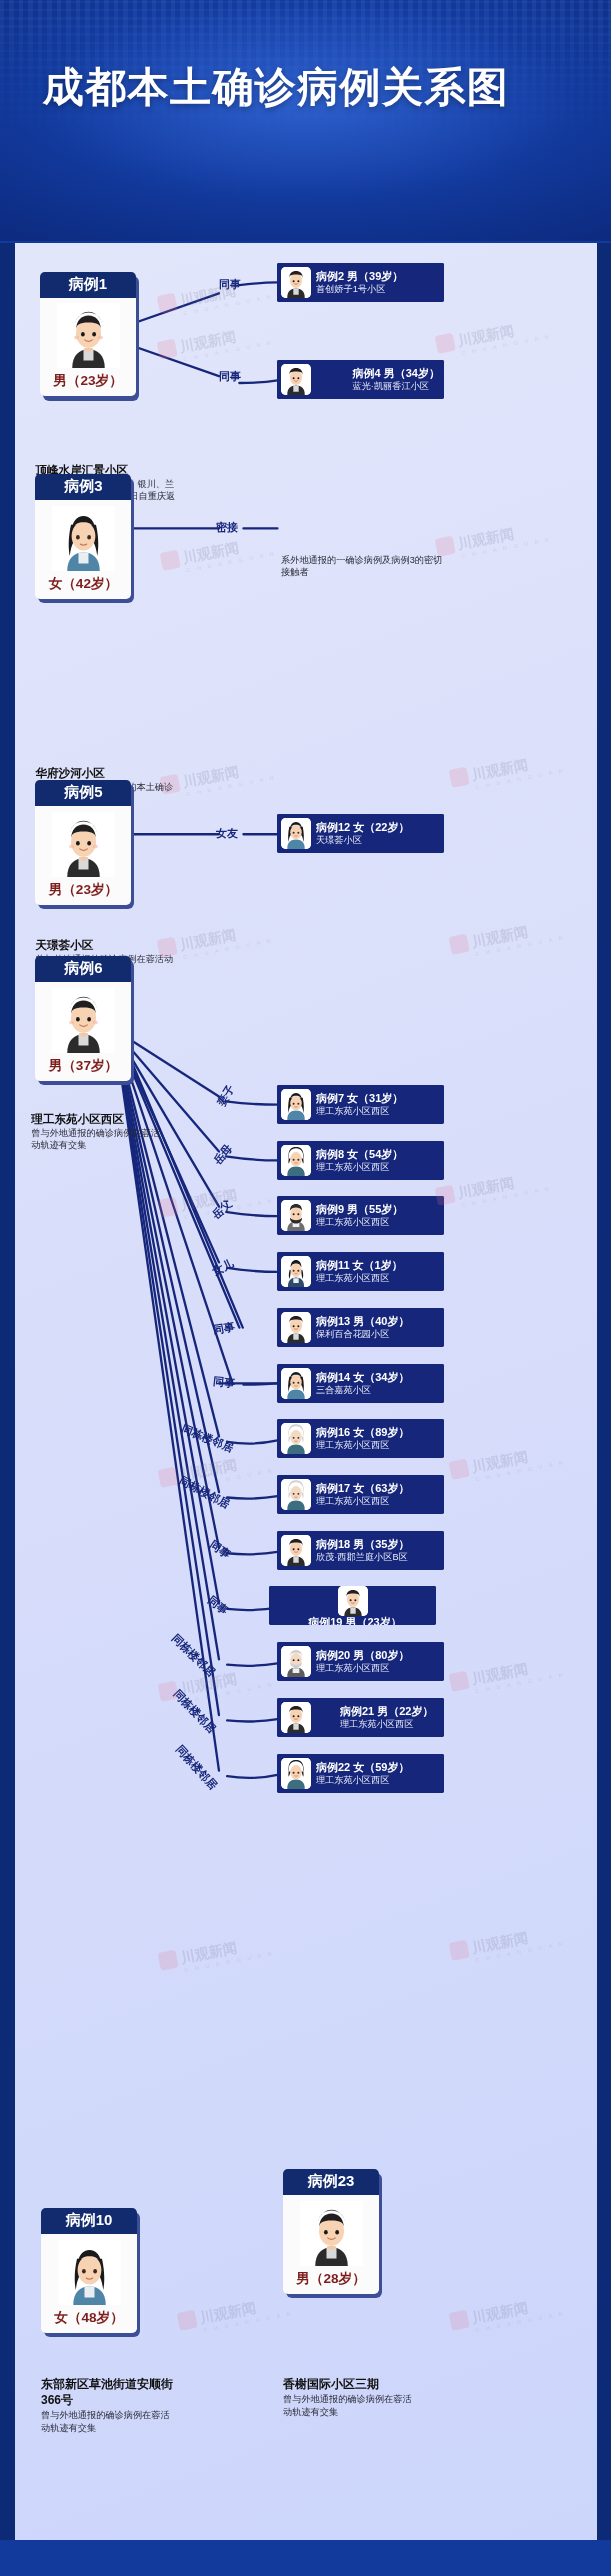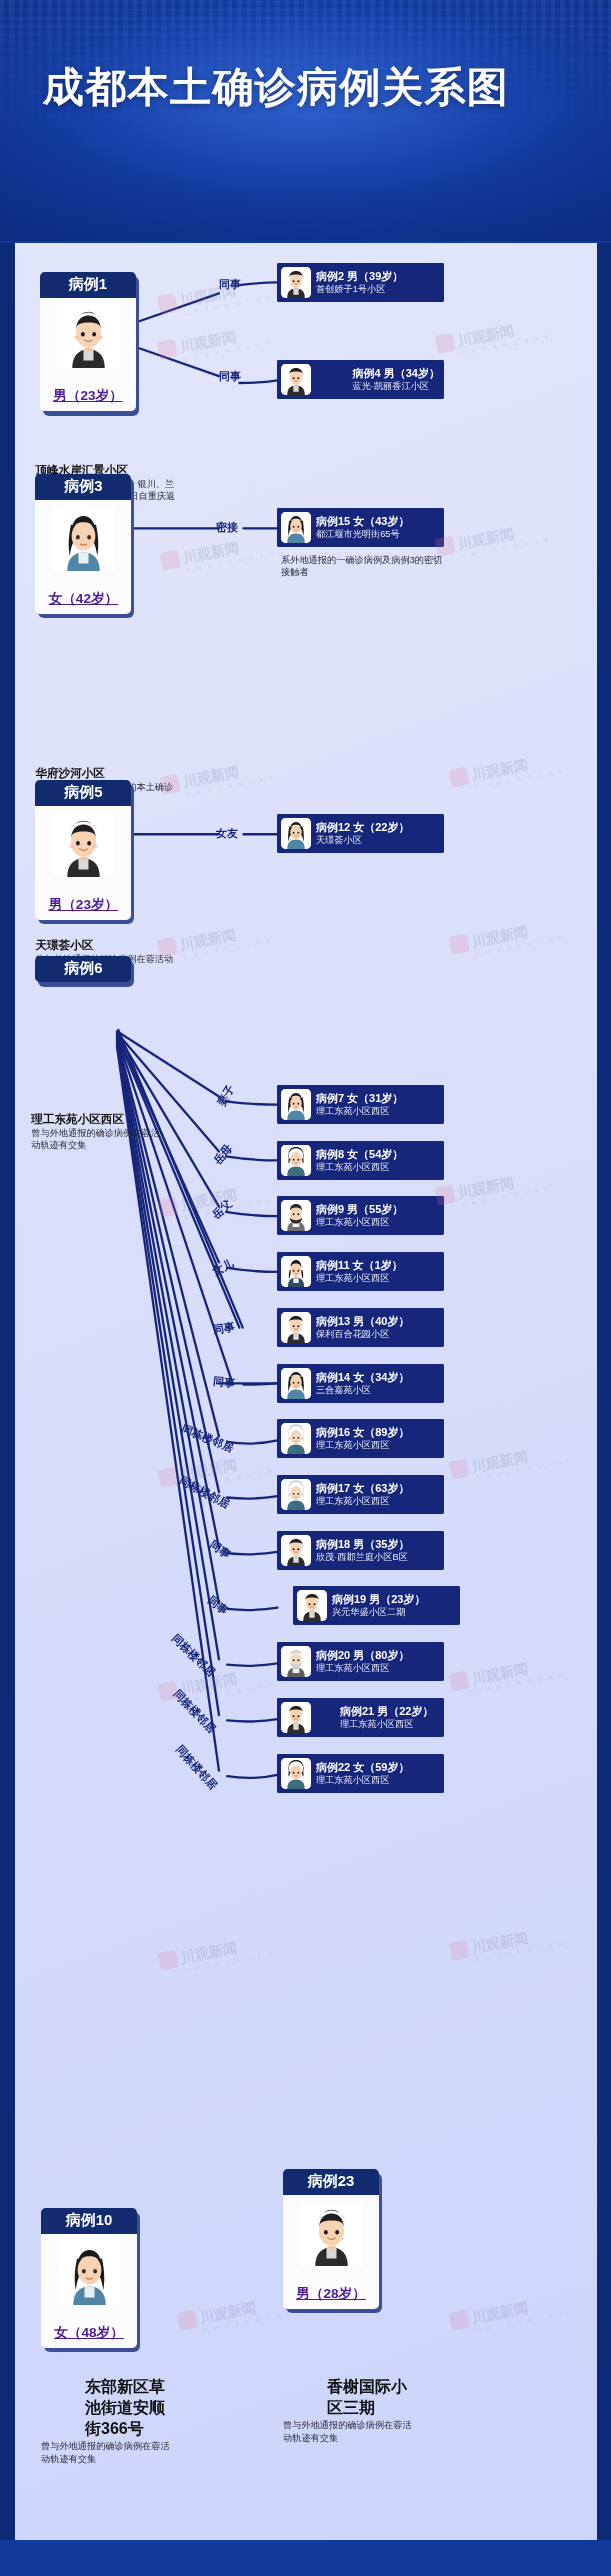--- a/index.html
+++ b/index.html
@@ -69,21 +69,21 @@
     position:absolute; left:2.7px; top:4.1px; width:96px; height:100%;
     background:#3c4f96; border-radius:6.1px;
   }
   .bigcard .inner { position:relative; width:96px; border-radius:4.8px; overflow:hidden; }
   .bigcard .hdr {
     background:#112b6e; color:#fff; text-align:center;
     font-size:15px; font-weight:bold; padding:3.4px 0 4.1px;
   }
   .bigcard .body { background:#fbfbfb; padding:5.4px 0 4.1px; text-align:center; }
   .bigcard .avatar { width:63px; height:65px; margin:0 auto; }
-  .bigcard .cap { font-size:13.6px; font-weight:bold; color:#4c1d95; margin-top:17px; padding-bottom:2px;text-decoration:underline; }
+  .bigcard .cap { font-size:13.6px; font-weight:bold; color:#7f1d1d; margin-top:2px; padding-bottom:2px; }
 
   
   .smallcard {
     position:absolute; width:167px; height:39px; background:#16267a;
     display:flex; align-items:center; padding:0 4.1px; border-radius:1.4px;
   }
   .smallcard .thumb {
     width:30px; height:31px; background:#fff; border-radius:4.8px; flex:0 0 30px;
     display:flex; align-items:center; justify-content:center; overflow:hidden;
   }
@@ -99,21 +99,21 @@
   
   .rel {
     position:absolute; color:#16267a; font-size:11px; font-weight:bold;
     white-space:nowrap; transform-origin:center center;
   }
 
   
   .edges { position:absolute; left:0; top:0; width:582px; height:2297px; pointer-events:none; }
 
   
-  .bottompair .desc .place { font-size:16px;margin-left:44px; }
+  .bottompair .desc .place { font-size:12px; }
 </style>
 </head>
 <body>
 
 <div id="page">
 
   <div class="header">
     <div class="dots"></div>
     <div class="glow"></div>
     <div class="main-title">成都本土确诊病例关系图</div>
@@ -273,38 +273,20 @@
           </svg>
           <div class="cap">女（42岁）</div>
         </div>
       </div>
     </div>
     <div class="desc" style="left:20.4px; top:522px;">
       <div class="place">华府沙河小区</div>
       <div class="note">系重庆市和常州市通报的本土确诊病例的共同密切接触者</div>
     </div>
 
-    <div class="smallcard" style="left:262px; top:265px;">
-      <div class="thumb">
-        <svg viewBox="0 0 44 46" width="30" height="31">
-          <rect width="44" height="46" fill="#fff"></rect>
-          <path d="M9 46c0-10 5-14 13-14s13 4 13 14z" fill="#4f86a8"></path>
-          <path d="M12 13c-2 10-2 18-1 23 1-10 4-14 11-14s10 4 11 14c1-5 1-13-1-23z" fill="#1a1a1a"></path>
-          <ellipse cx="22" cy="21" rx="8.5" ry="10.5" fill="#f7d3b4"></ellipse>
-          <path d="M13 18c0-8 4-12 9-12s9 4 9 12c-1-6-4-8-9-8s-8 2-9 8z" fill="#1a1a1a"></path>
-          <circle cx="18.5" cy="22" r="1.5" fill="#3a2a20"></circle>
-            <circle cx="25.5" cy="22" r="1.5" fill="#3a2a20"></circle>
-          <path d="M20 26.5q2 1.5 4 0" stroke="#c07a5a" stroke-width="1.1" fill="none" stroke-linecap="round"></path>
-        </svg>
-      </div>
-      <div class="txt">
-        <div class="l1">病例15  女（43岁）</div>
-        <div class="l2">都江堰市光明街65号</div>
-      </div>
-    </div>
     <div class="desc" style="left:266px; top:310px; width:170px;">
       <div class="note">系外地通报的一确诊病例及病例3的密切接触者</div>
     </div>
 
     <div class="bigcard" style="left:20.4px; top:537px;">
       <div class="shadow"></div>
       <div class="inner">
         <div class="hdr">病例5</div>
         <div class="body">
           <svg class="avatar" viewBox="0 0 100 104">
@@ -346,20 +328,37 @@
       <div class="txt">
         <div class="l1">病例12  女（22岁）</div>
         <div class="l2">天璟荟小区</div>
       </div>
     </div>
 
     <div class="bigcard" style="left:20.4px; top:713px;">
       <div class="shadow"></div>
       <div class="inner">
         <div class="hdr">病例6</div>
+        <div class="body">
+          <svg class="avatar" viewBox="0 0 100 104">
+            <rect width="100" height="104" fill="#fff"></rect>
+            <path d="M24 104c0-20 11-30 26-30s26 10 26 30z" fill="#2b2b2b"></path>
+            <path d="M42 74h16v18H42z" fill="#d9d9d9"></path>
+            <path d="M43 72c0 8 14 8 14 0z" fill="#f2c9a8"></path>
+            <ellipse cx="50" cy="48" rx="20" ry="24" fill="#f7d3b4"></ellipse>
+            <path d="M30 44c0-16 9-24 20-24s20 8 20 24c0-10-6-13-20-13s-20 3-20 13z" fill="#231f20"></path>
+            <path d="M28 34c4-16 16-20 22-20s18 4 22 20c-3-14-12-19-22-19S31 20 28 34z" fill="#231f20"></path>
+            <ellipse cx="41" cy="50" rx="3" ry="3.6" fill="#1a1a1a"></ellipse>
+            <ellipse cx="59" cy="50" rx="3" ry="3.6" fill="#1a1a1a"></ellipse>
+            <path d="M44 59q6 5 12 0" stroke="#c07a5a" stroke-width="2" fill="none" stroke-linecap="round"></path>
+            <ellipse cx="31" cy="55" rx="4" ry="3" fill="#f4b5a0" opacity=".6"></ellipse>
+            <ellipse cx="69" cy="55" rx="4" ry="3" fill="#f4b5a0" opacity=".6"></ellipse>
+          </svg>
+          <div class="cap">男（37岁）</div>
+        </div>
       </div>
     </div>
     <div class="desc" style="left:16.3px; top:868px; width:136px;">
       <div class="place">理工东苑小区西区</div>
       <div class="note">曾与外地通报的确诊病例在蓉活动轨迹有交集</div>
     </div>
 
     <div class="smallcard" style="left:262px; top:842px;">
       <div class="thumb">
         <svg viewBox="0 0 44 46" width="30" height="31">
@@ -525,21 +524,21 @@
             <circle cx="25.5" cy="21" r="1.5" fill="#1a1a1a"></circle>
           <path d="M19.5 25q2.5 2 5 0" stroke="#c07a5a" stroke-width="1.2" fill="none" stroke-linecap="round"></path>
         </svg>
       </div>
       <div class="txt">
         <div class="l1">病例18  男（35岁）</div>
         <div class="l2">欣茂·西郡兰庭小区B区</div>
       </div>
     </div>
 
-    <div class="smallcard" style="left:278px; top:1343px;">
+    <div class="smallcard" style="left:254px; top:1343px;flex-direction:column;">
       <div class="thumb">
         <svg viewBox="0 0 44 46" width="30" height="31">
           <rect width="44" height="46" fill="#fff"></rect>
           <path d="M9 46c0-10 5-14 13-14s13 4 13 14z" fill="#2b2b2b"></path>
           <path d="M18 32h8v9h-8z" fill="#d9d9d9"></path>
           <ellipse cx="22" cy="20" rx="9" ry="11" fill="#f7d3b4"></ellipse>
           <path d="M12 17c0-8 4-11 10-11s10 3 10 11c0-5-3-6-10-6s-10 1-10 6z" fill="#231f20"></path>
           <circle cx="18.5" cy="21" r="1.5" fill="#1a1a1a"></circle>
             <circle cx="25.5" cy="21" r="1.5" fill="#1a1a1a"></circle>
           <path d="M19.5 25q2.5 2 5 0" stroke="#c07a5a" stroke-width="1.2" fill="none" stroke-linecap="round"></path>

